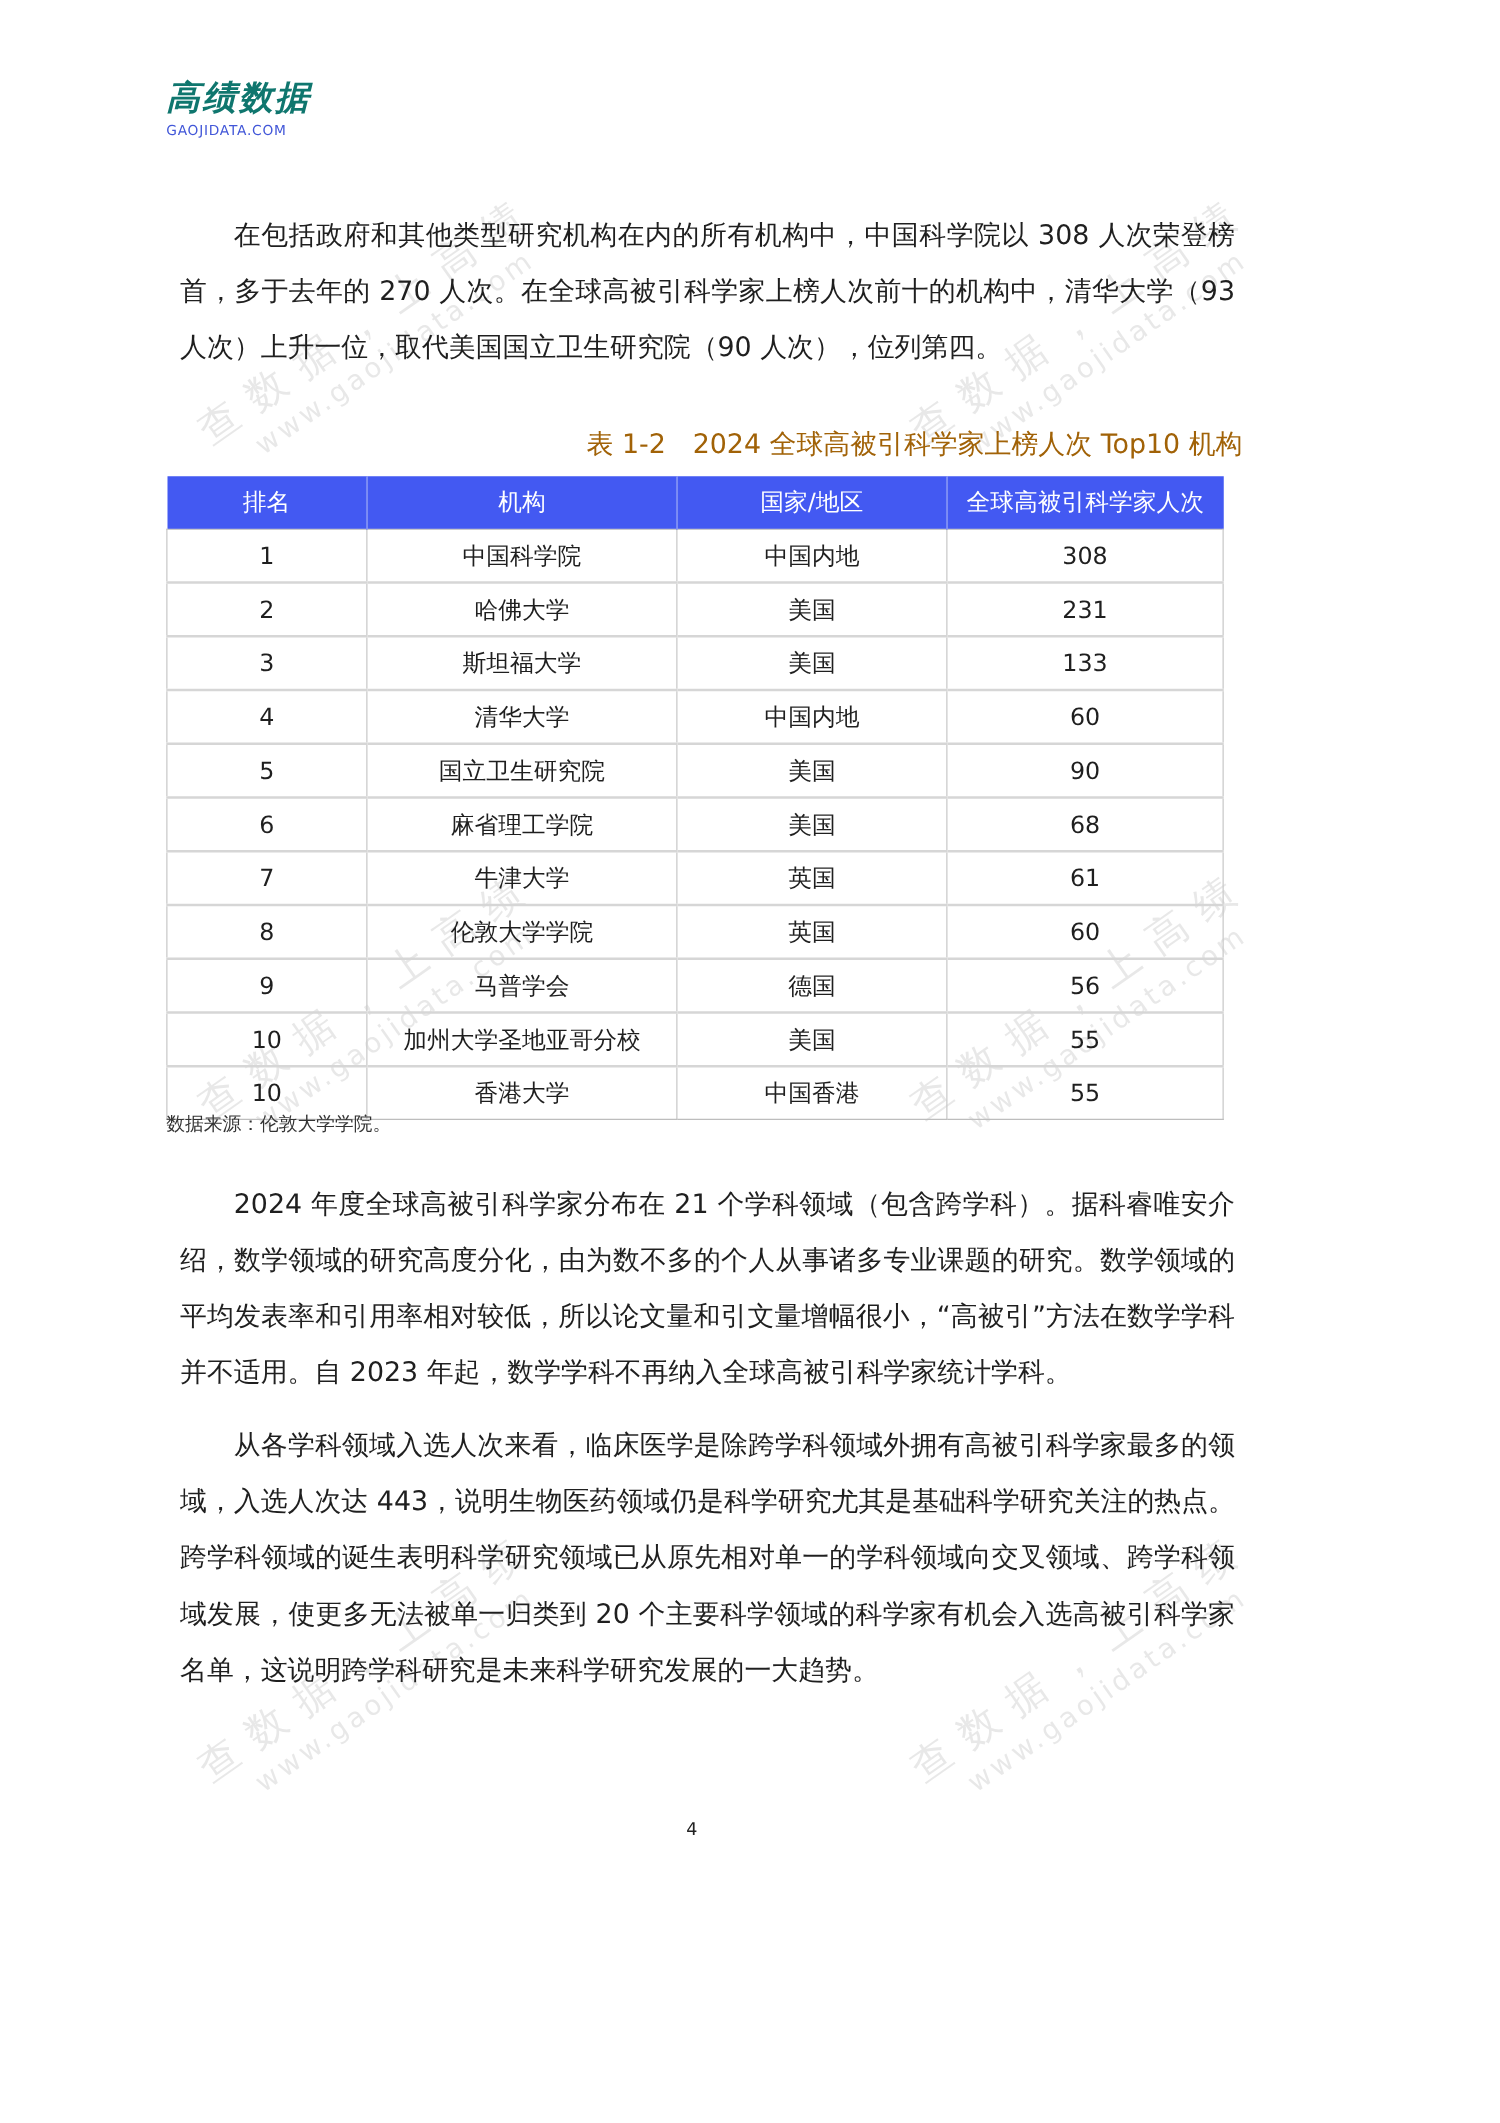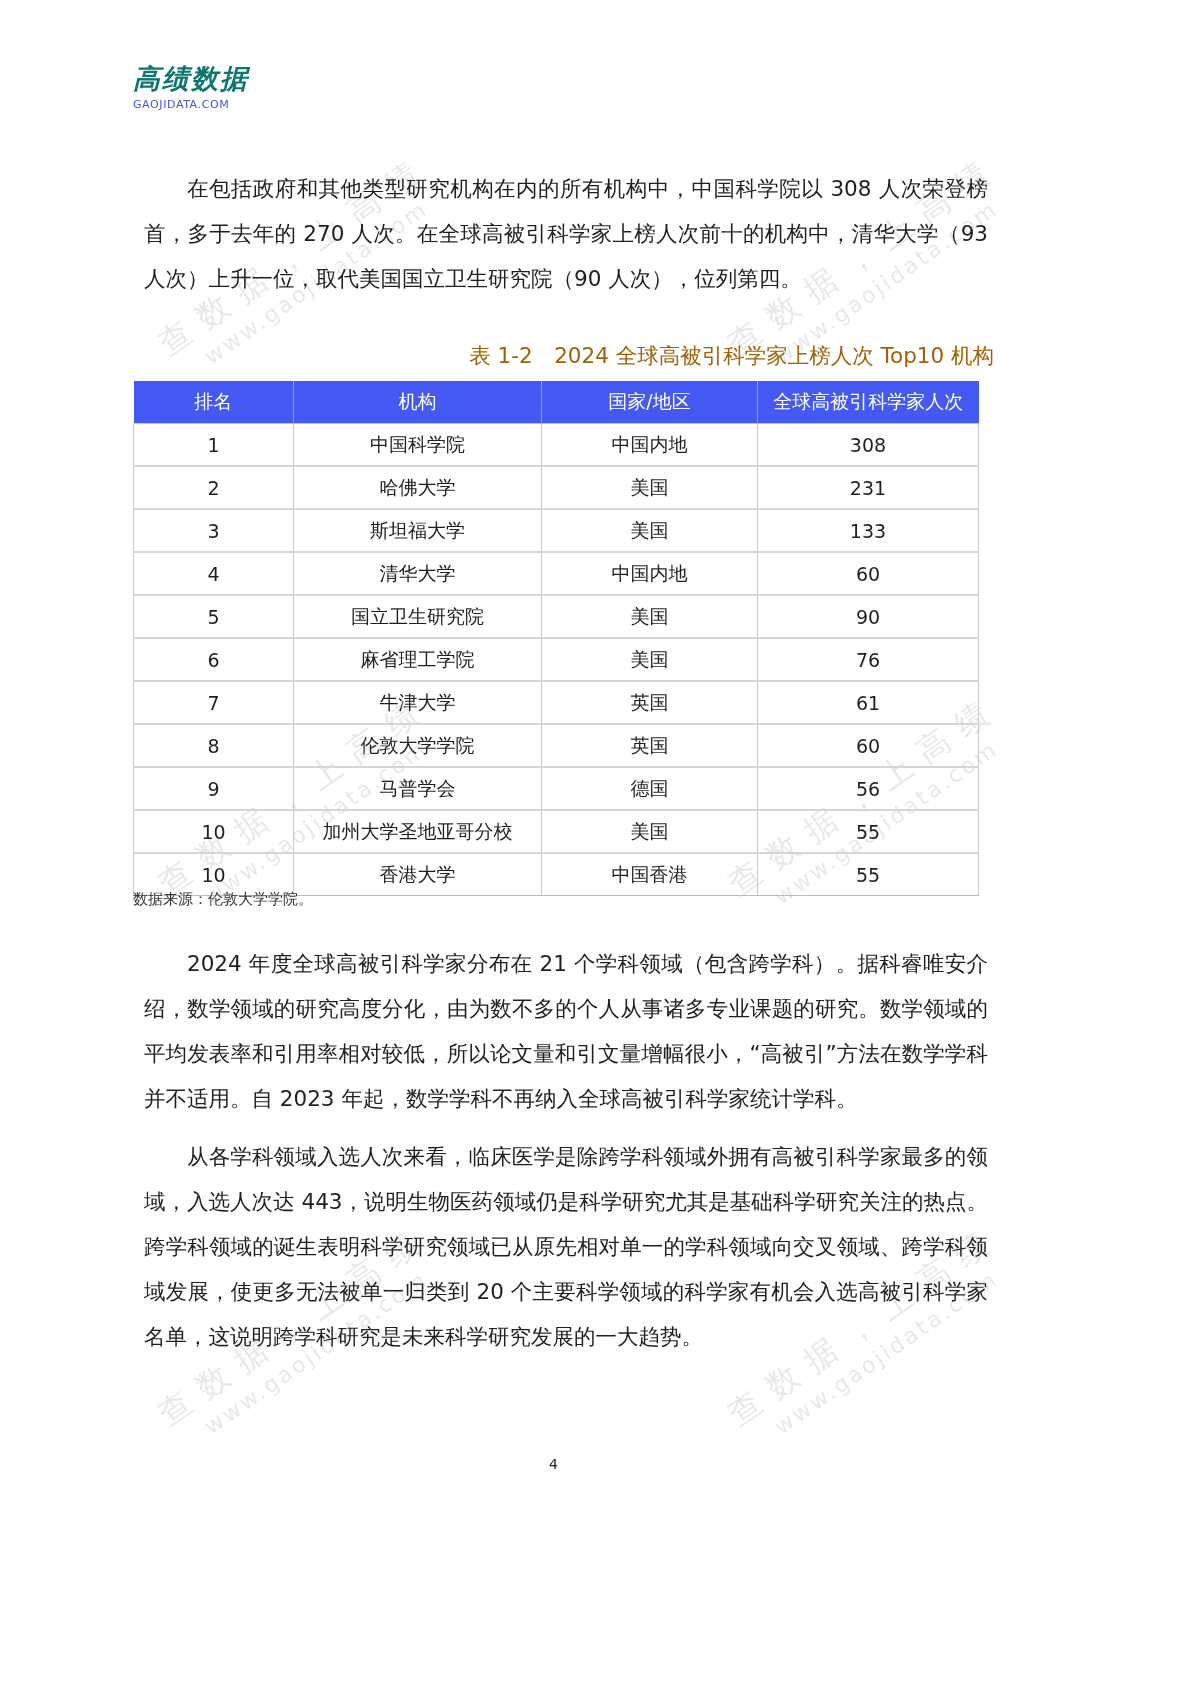--- a/index.html
+++ b/index.html
@@ -123,21 +123,21 @@
     <tr>
       <td>5</td>
       <td>国立卫生研究院</td>
       <td>美国</td>
       <td>90</td>
     </tr>
     <tr>
       <td>6</td>
       <td>麻省理工学院</td>
       <td>美国</td>
-      <td>76</td>
+      <td>68</td>
     </tr>
     <tr>
       <td>7</td>
       <td>牛津大学</td>
       <td>英国</td>
       <td>61</td>
     </tr>
     <tr>
       <td>8</td>
       <td>伦敦大学学院</td>

